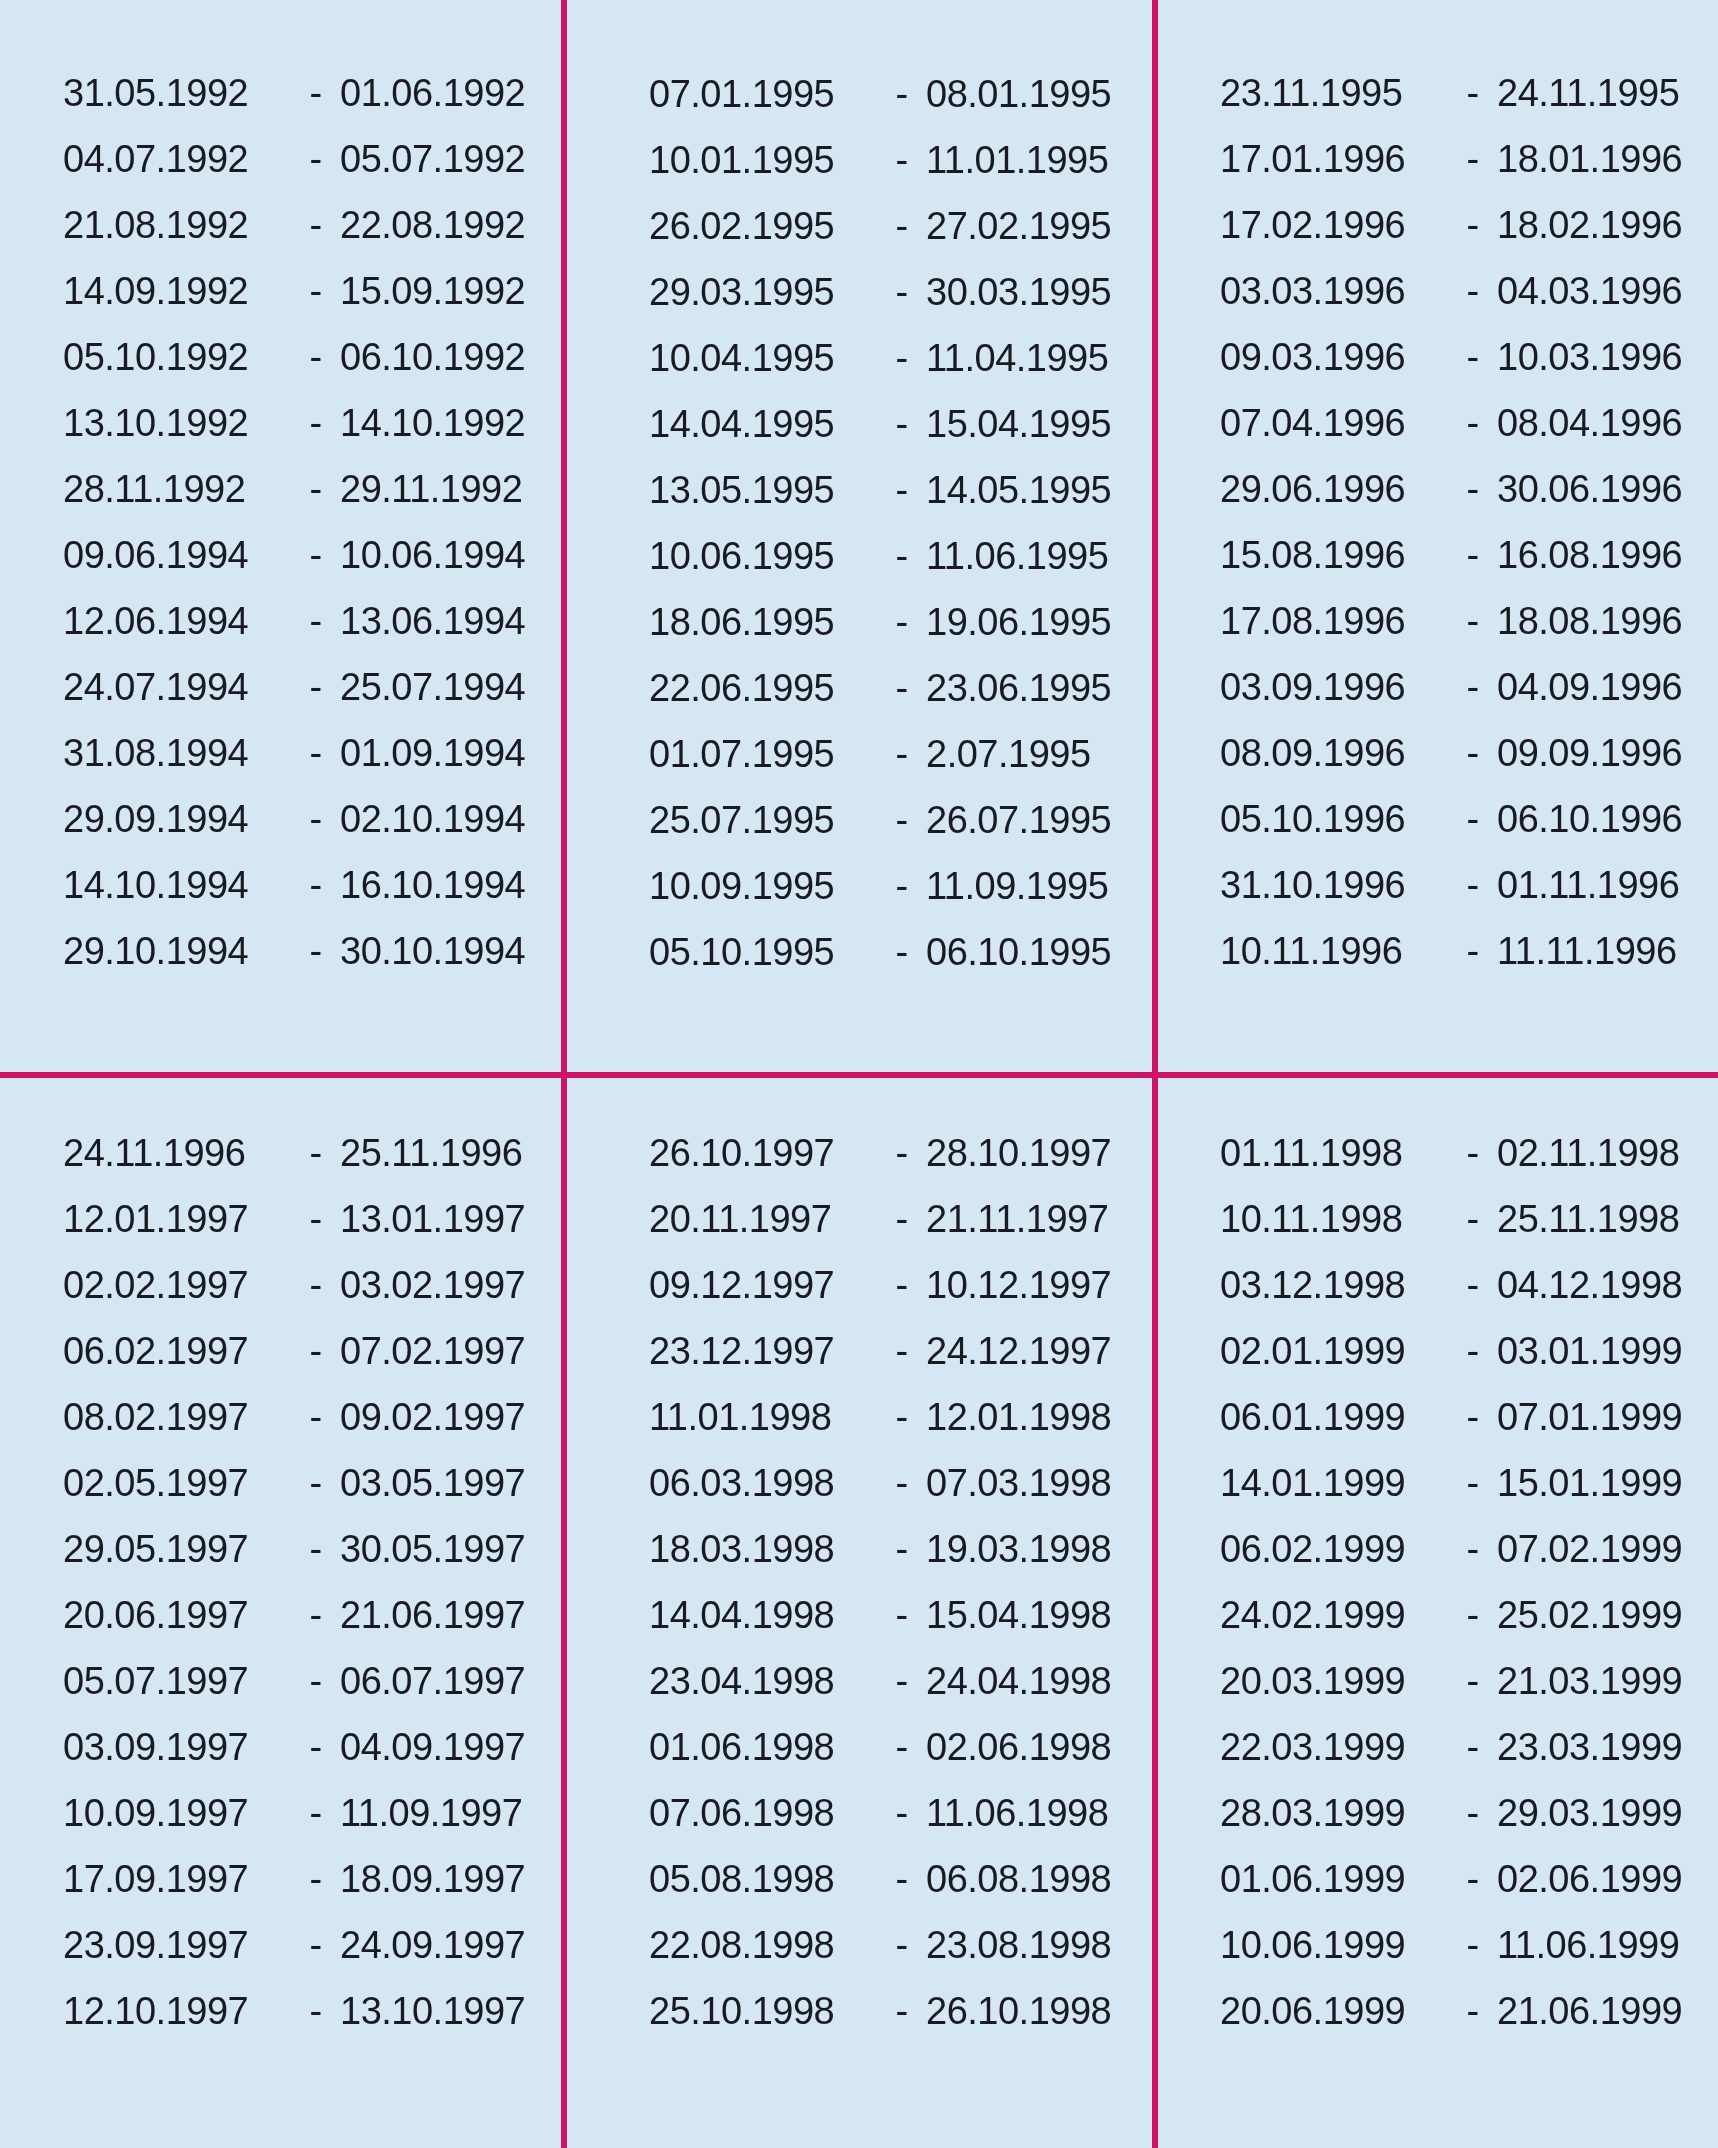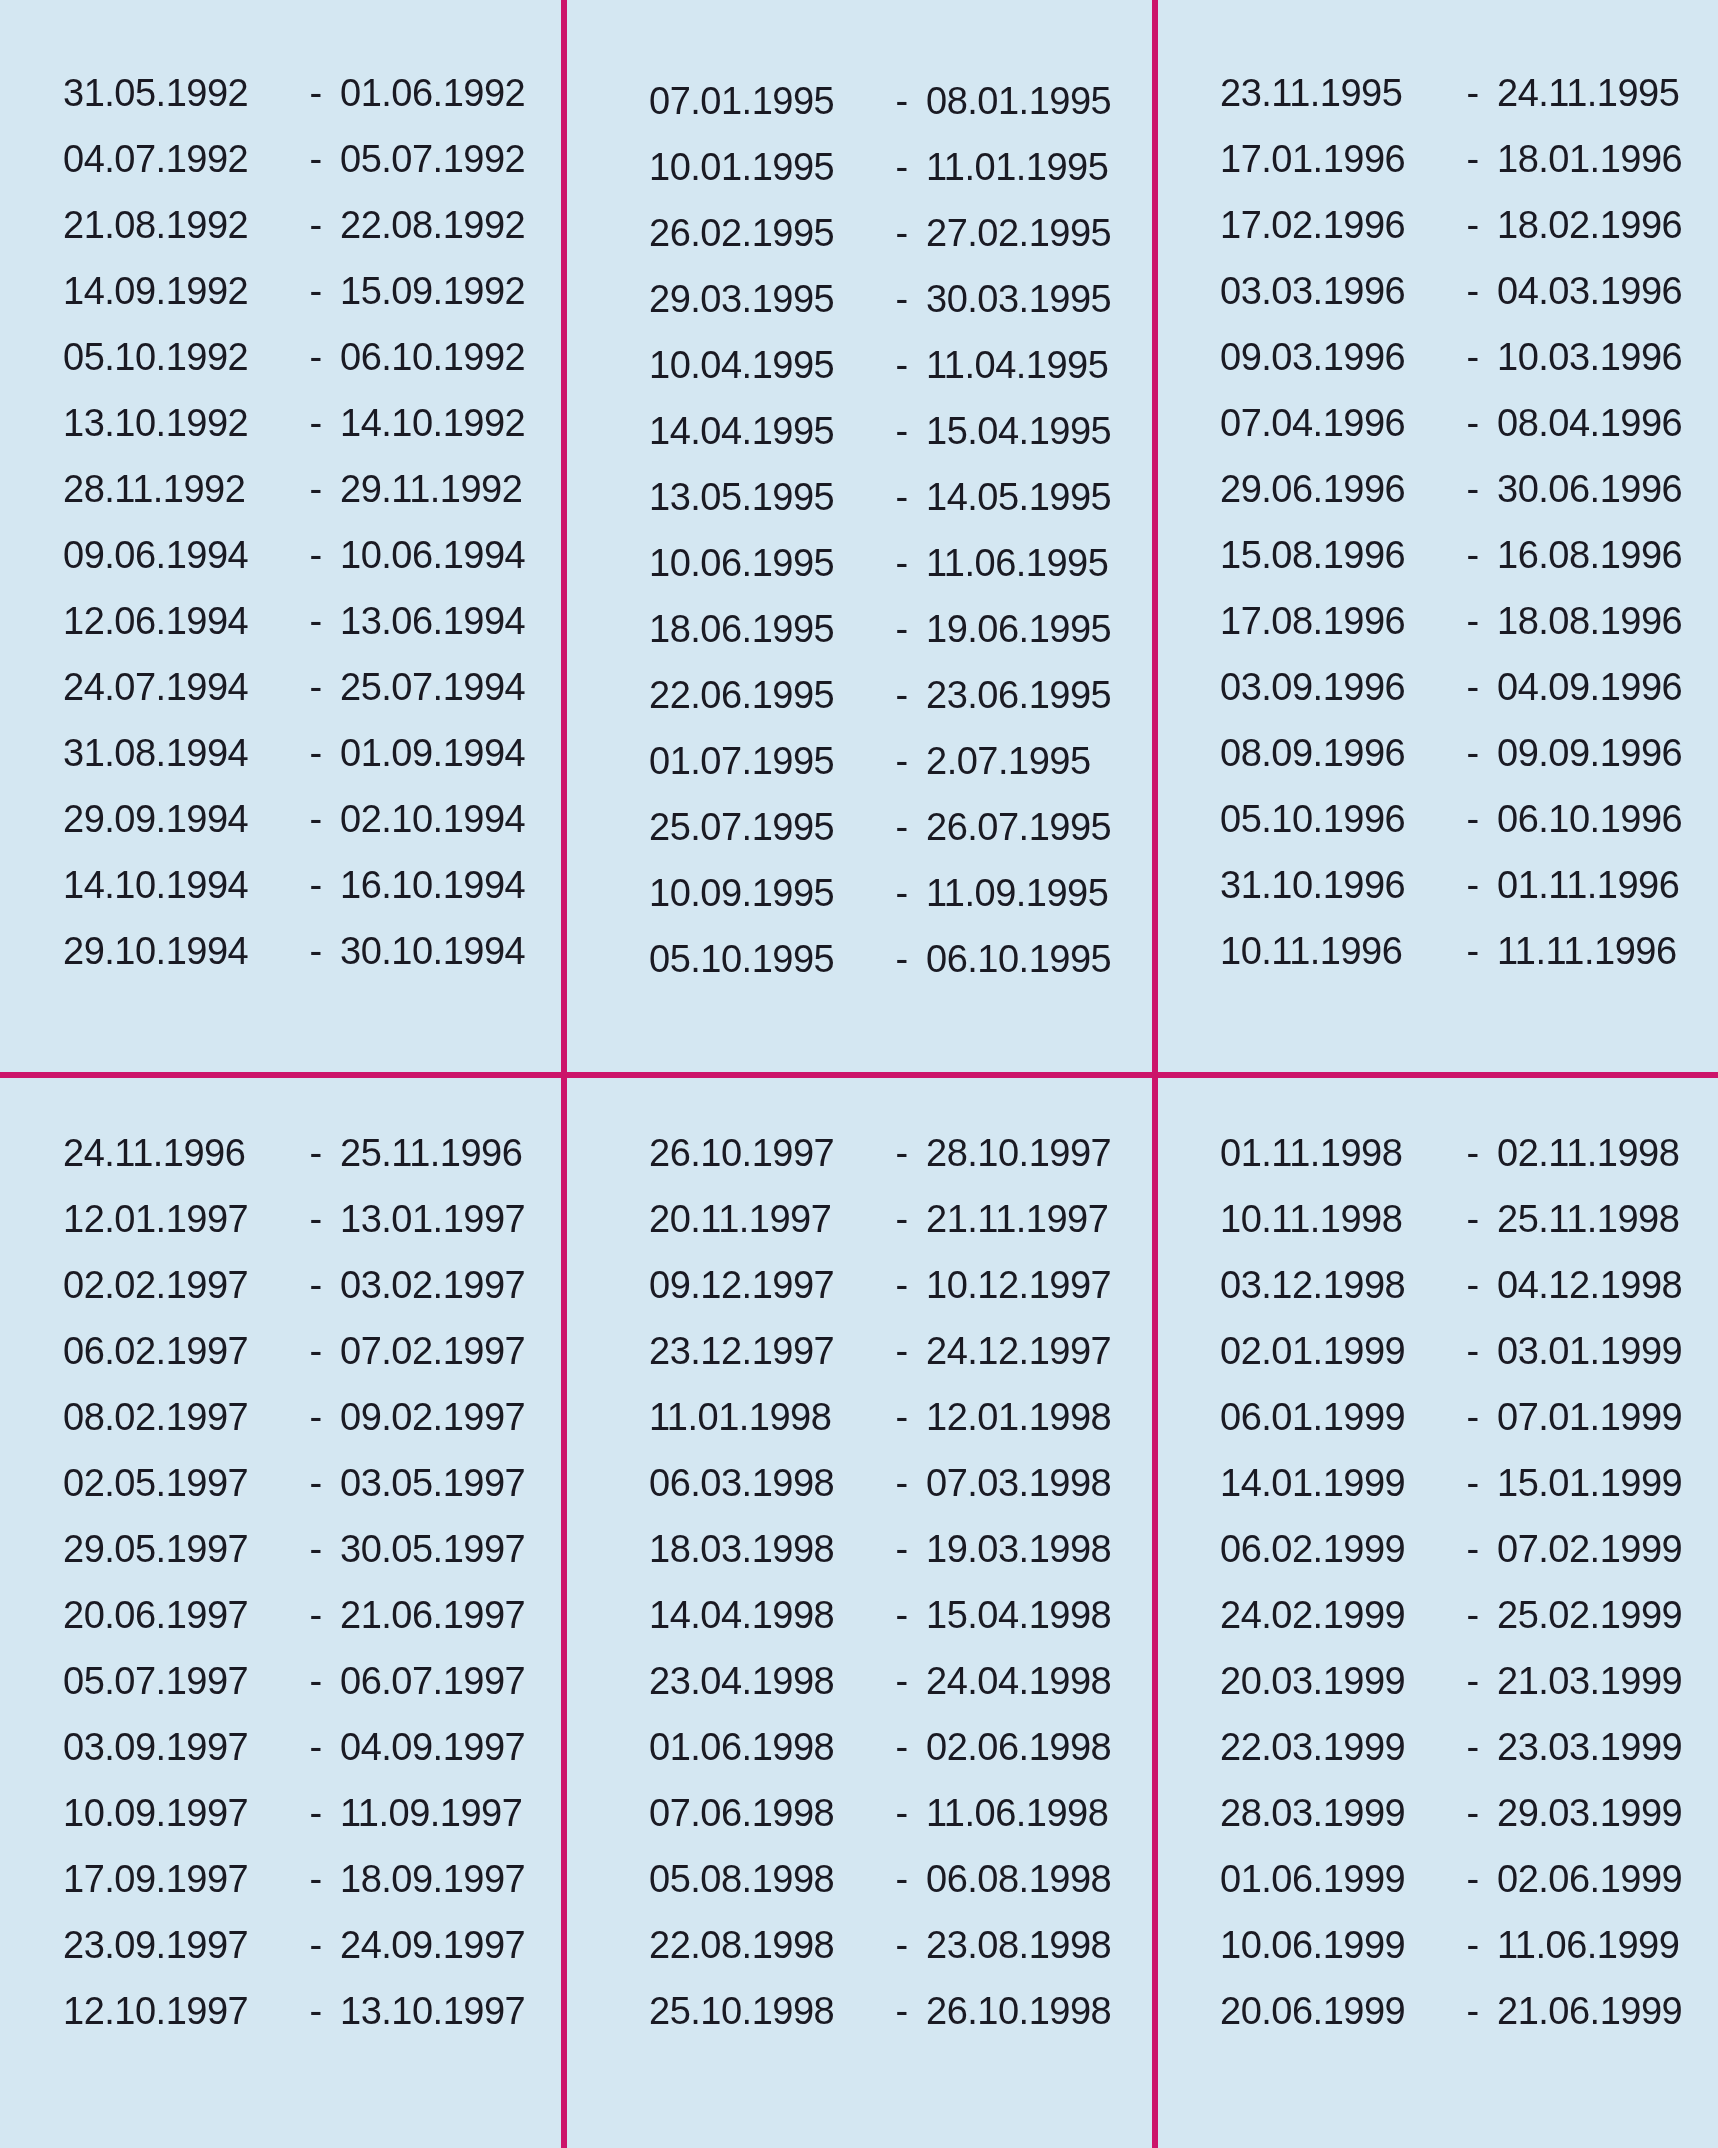--- a/index.html
+++ b/index.html
@@ -17,21 +17,21 @@
     width:1719px;
     height:2148px;
     background:var(--bg);
     overflow:hidden;
   }
   .cell{
     position:absolute;
     box-sizing:border-box;
   }
   .cell-tl{left:0;    top:0;      width:562px; height:1072px; padding:60px 0 12px 63px;}
-  .cell-tm{left:568px; top:8px;      width:584px; height:1072px; padding:60px 0 0 81px;}
+  .cell-tm{left:568px; top:1px;      width:584px; height:1072px; padding:60px 0 0 81px;}
   .cell-tr{left:1159px;top:0;      width:542px; height:1072px; padding:60px 0 0 61px;}
   .cell-bl{left:0;    top:1078px; width:562px; height:1070px; padding:42px 0 0 63px;}
   .cell-bm{left:568px; top:1078px; width:671px; height:1070px; padding:42px 0 0 81px;}
   .cell-br{left:1159px;top:1078px; width:560px; height:1070px; padding:42px 0 0 61px;}
   .row{
     display:flex;
     align-items:center;
     height:66px;
     font-size:38px;
     letter-spacing:-0.5px;

